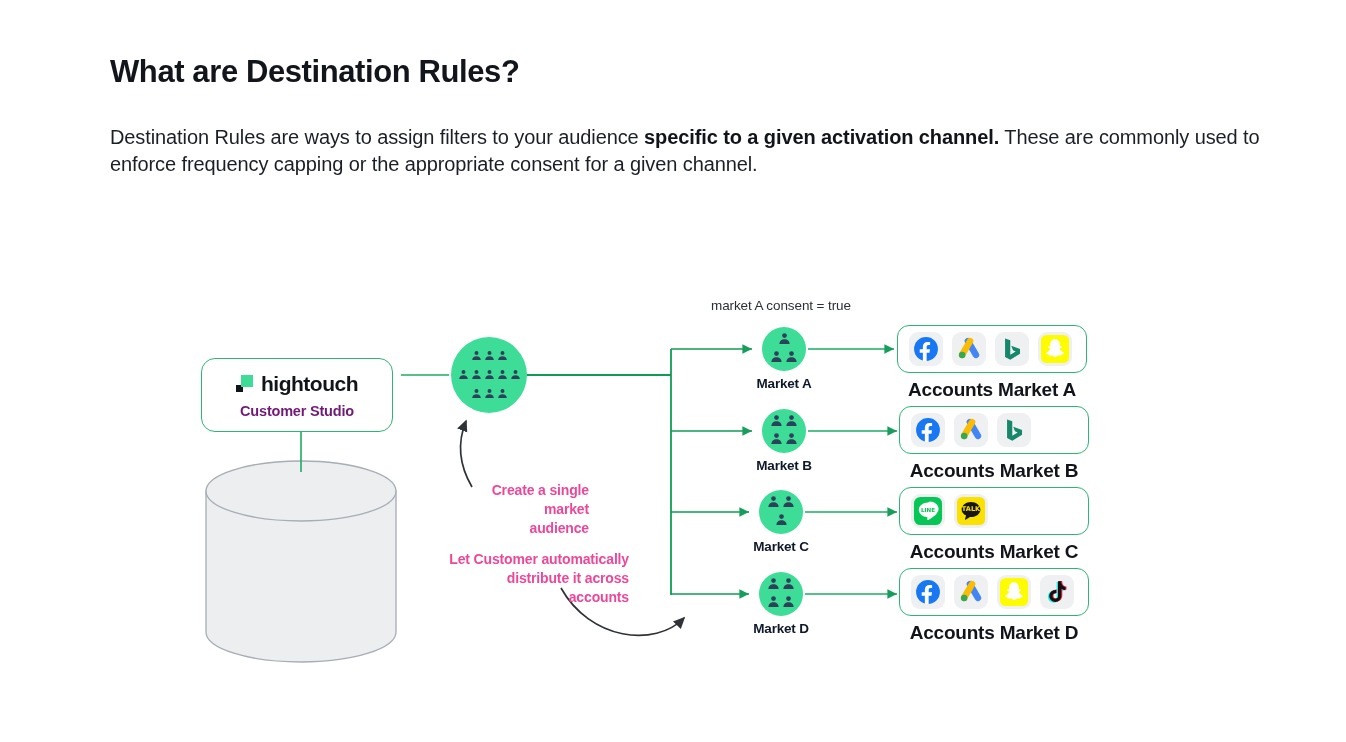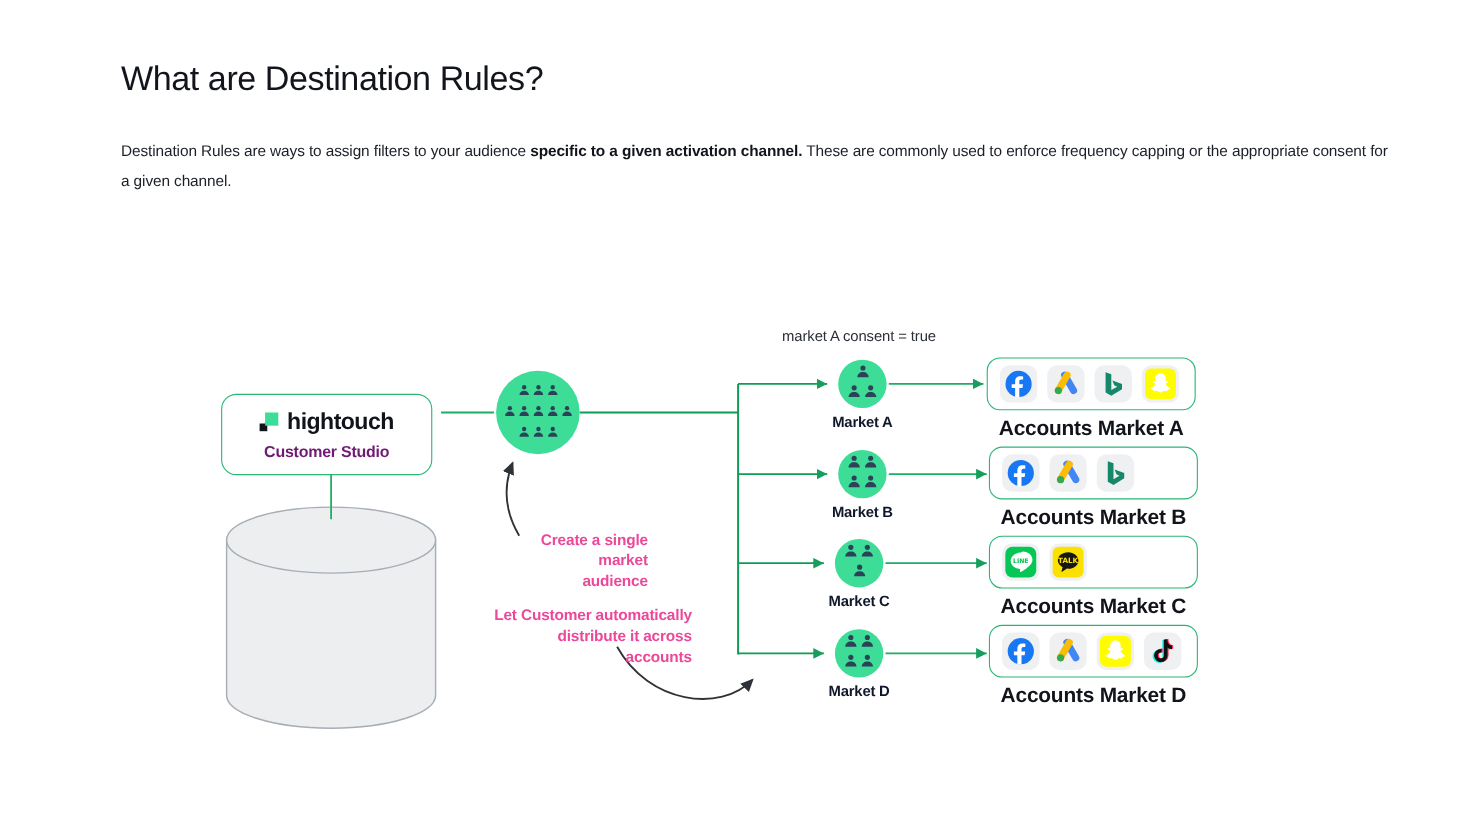--- a/index.html
+++ b/index.html
@@ -6,26 +6,26 @@
   body{
     width:1346px;height:742px;background:#ffffff;
     font-family:"Liberation Sans","DejaVu Sans",sans-serif;
     color:#11141a;overflow:hidden;position:relative;
   }
   .page{position:relative;width:1346px;height:742px;}
 
   
   .title{
     position:absolute;left:110px;top:54px;
-    font-size:31px;font-weight:400;letter-spacing:-0.4px;color:#12151c;
+    font-size:31px;font-weight:700;letter-spacing:-0.4px;color:#12151c;
     white-space:nowrap;
   }
   .subtitle{
     position:absolute;left:110px;top:124px;width:1160px;
-    font-size:14px;line-height:27px;color:#1b1f27;font-weight:400;
+    font-size:20px;line-height:27px;color:#1b1f27;font-weight:400;
     letter-spacing:-0.1px;
   }
   .subtitle b{font-weight:700;color:#11141a;}
   .svg-layer{position:absolute;left:0;top:0;width:1346px;height:742px;}
 
   
   .ht-card{
     position:absolute;left:201px;top:338px;width:192px;height:74px;
     border:1.6px solid #2bb673;border-radius:14px;background:#fff;
     display:flex;flex-direction:column;align-items:center;justify-content:center;

